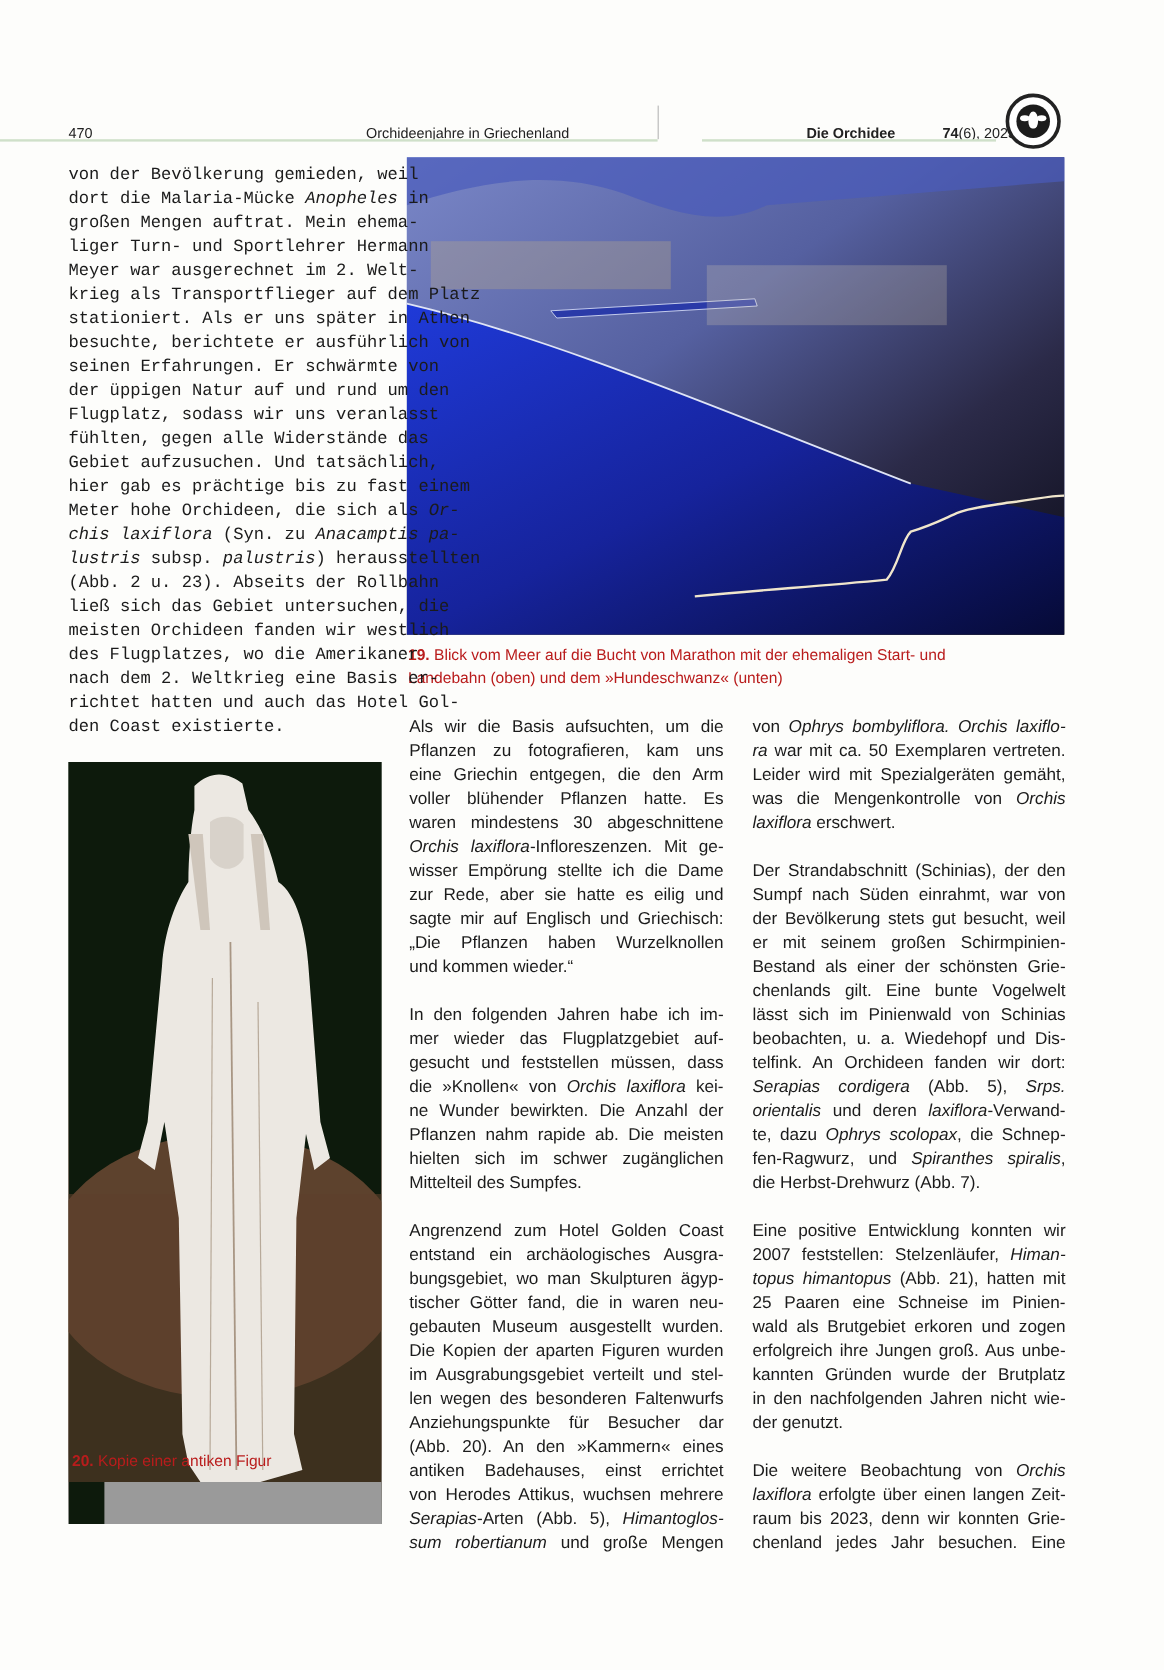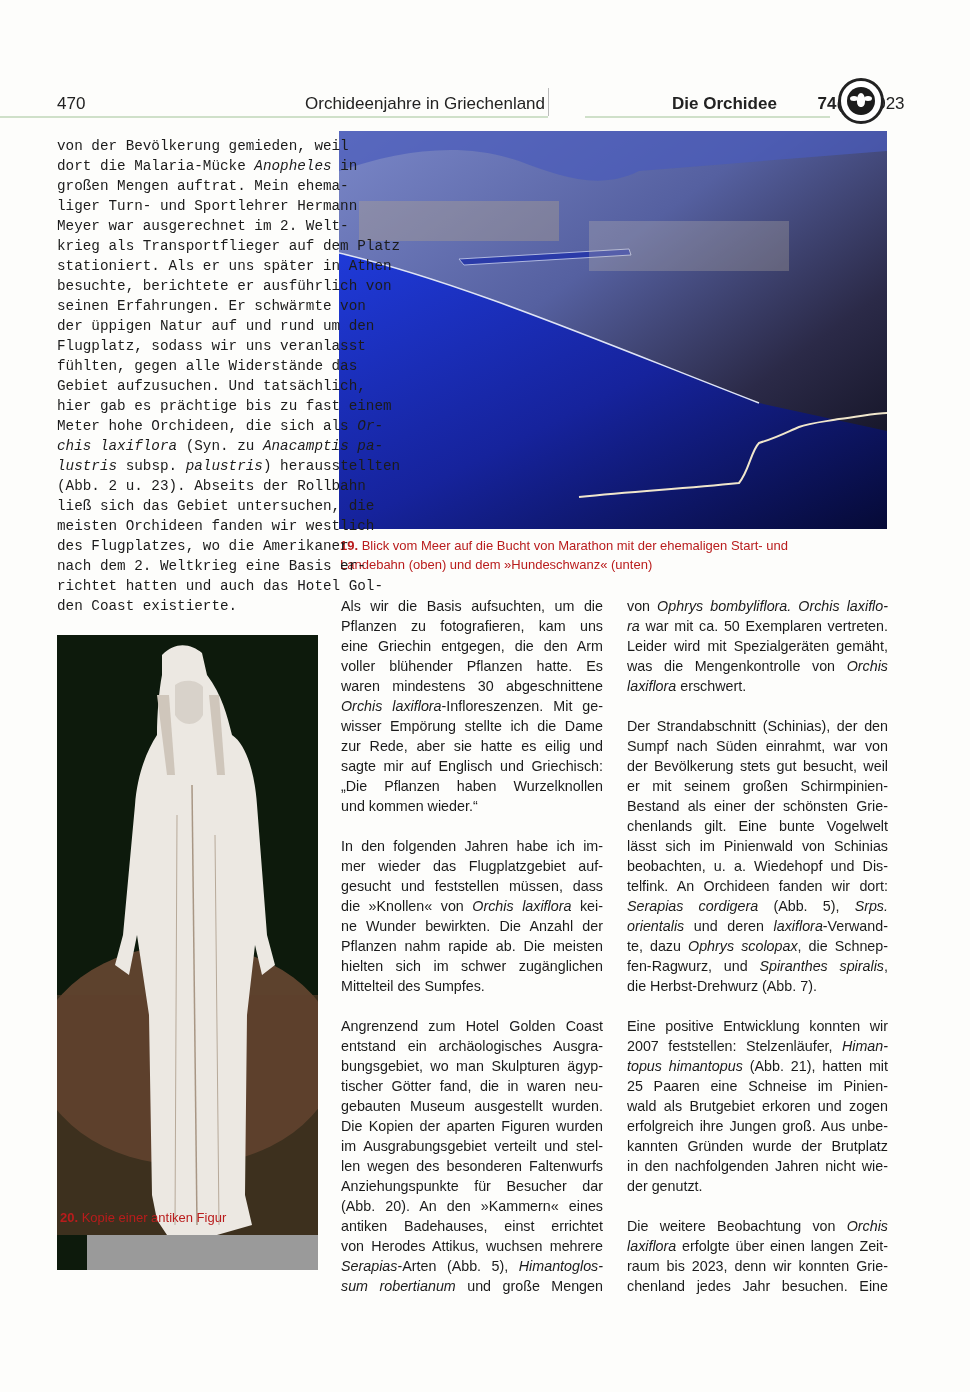--- a/index.html
+++ b/index.html
@@ -1,21 +1,21 @@
 <!DOCTYPE html>
 <html><head>
 <meta charset="utf-8">
 <style>
   html, body { margin: 0; padding: 0; }
   body {
     width: 970px; height: 1392px; background: #fdfdfb; position: relative; overflow: hidden;
     font-family: "Liberation Sans", sans-serif; color: #1b1b1b;
   }
   .header { position: absolute; top: 88px; left: 0; width: 970px; height: 34px; }
-  .hdr-text { position: absolute; top: 6px; font-size: 17px; color: #222; }
+  .hdr-text { position: absolute; top: 16px; font-size: 12px; color: #222; }
   .pagenum { left: 57px; }
   .running-title { left: 305px; }
   .journal { left: 636px; }
   .journal b { font-weight: bold; margin-left: 36px; }
   .hdr-rule { position: absolute; top: 28px; height: 2px; background: #cfe0c9; }
   .rule-left { left: 0; width: 548px; }
   .rule-right { left: 585px; width: 245px; }
   .hdr-vbar { position: absolute; top: 0; width: 1px; height: 28px; background: #bbb; }
   .logo { position: absolute; left: 838px; top: 78px; width: 46px; height: 46px; border-radius: 50%;
     border: 3px solid #222; background: #fff; box-sizing: border-box; }

